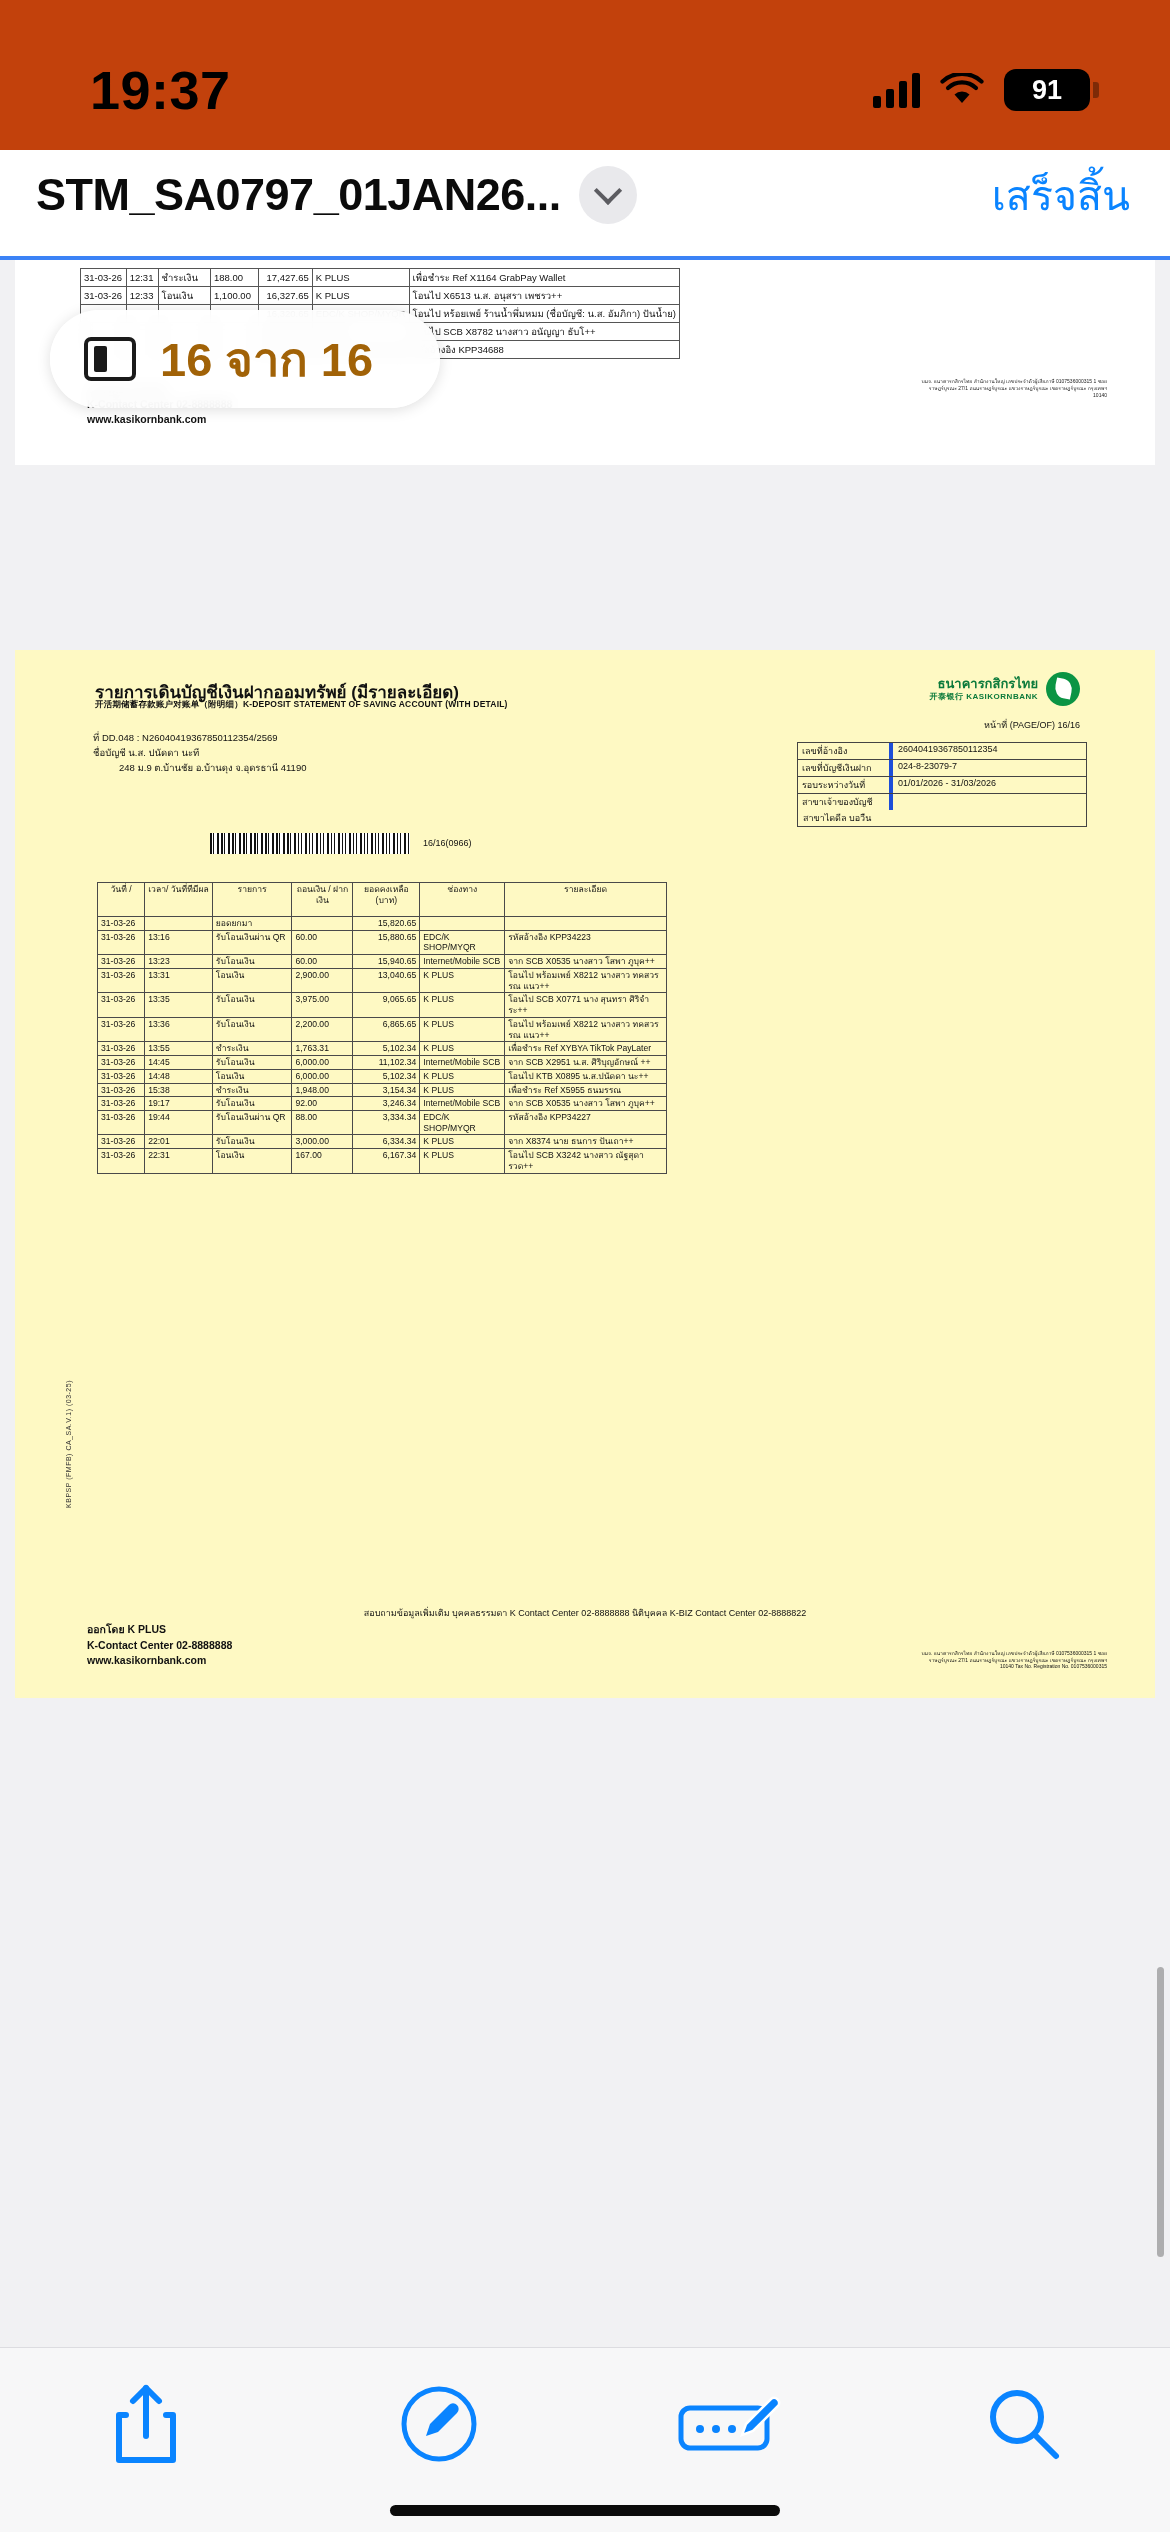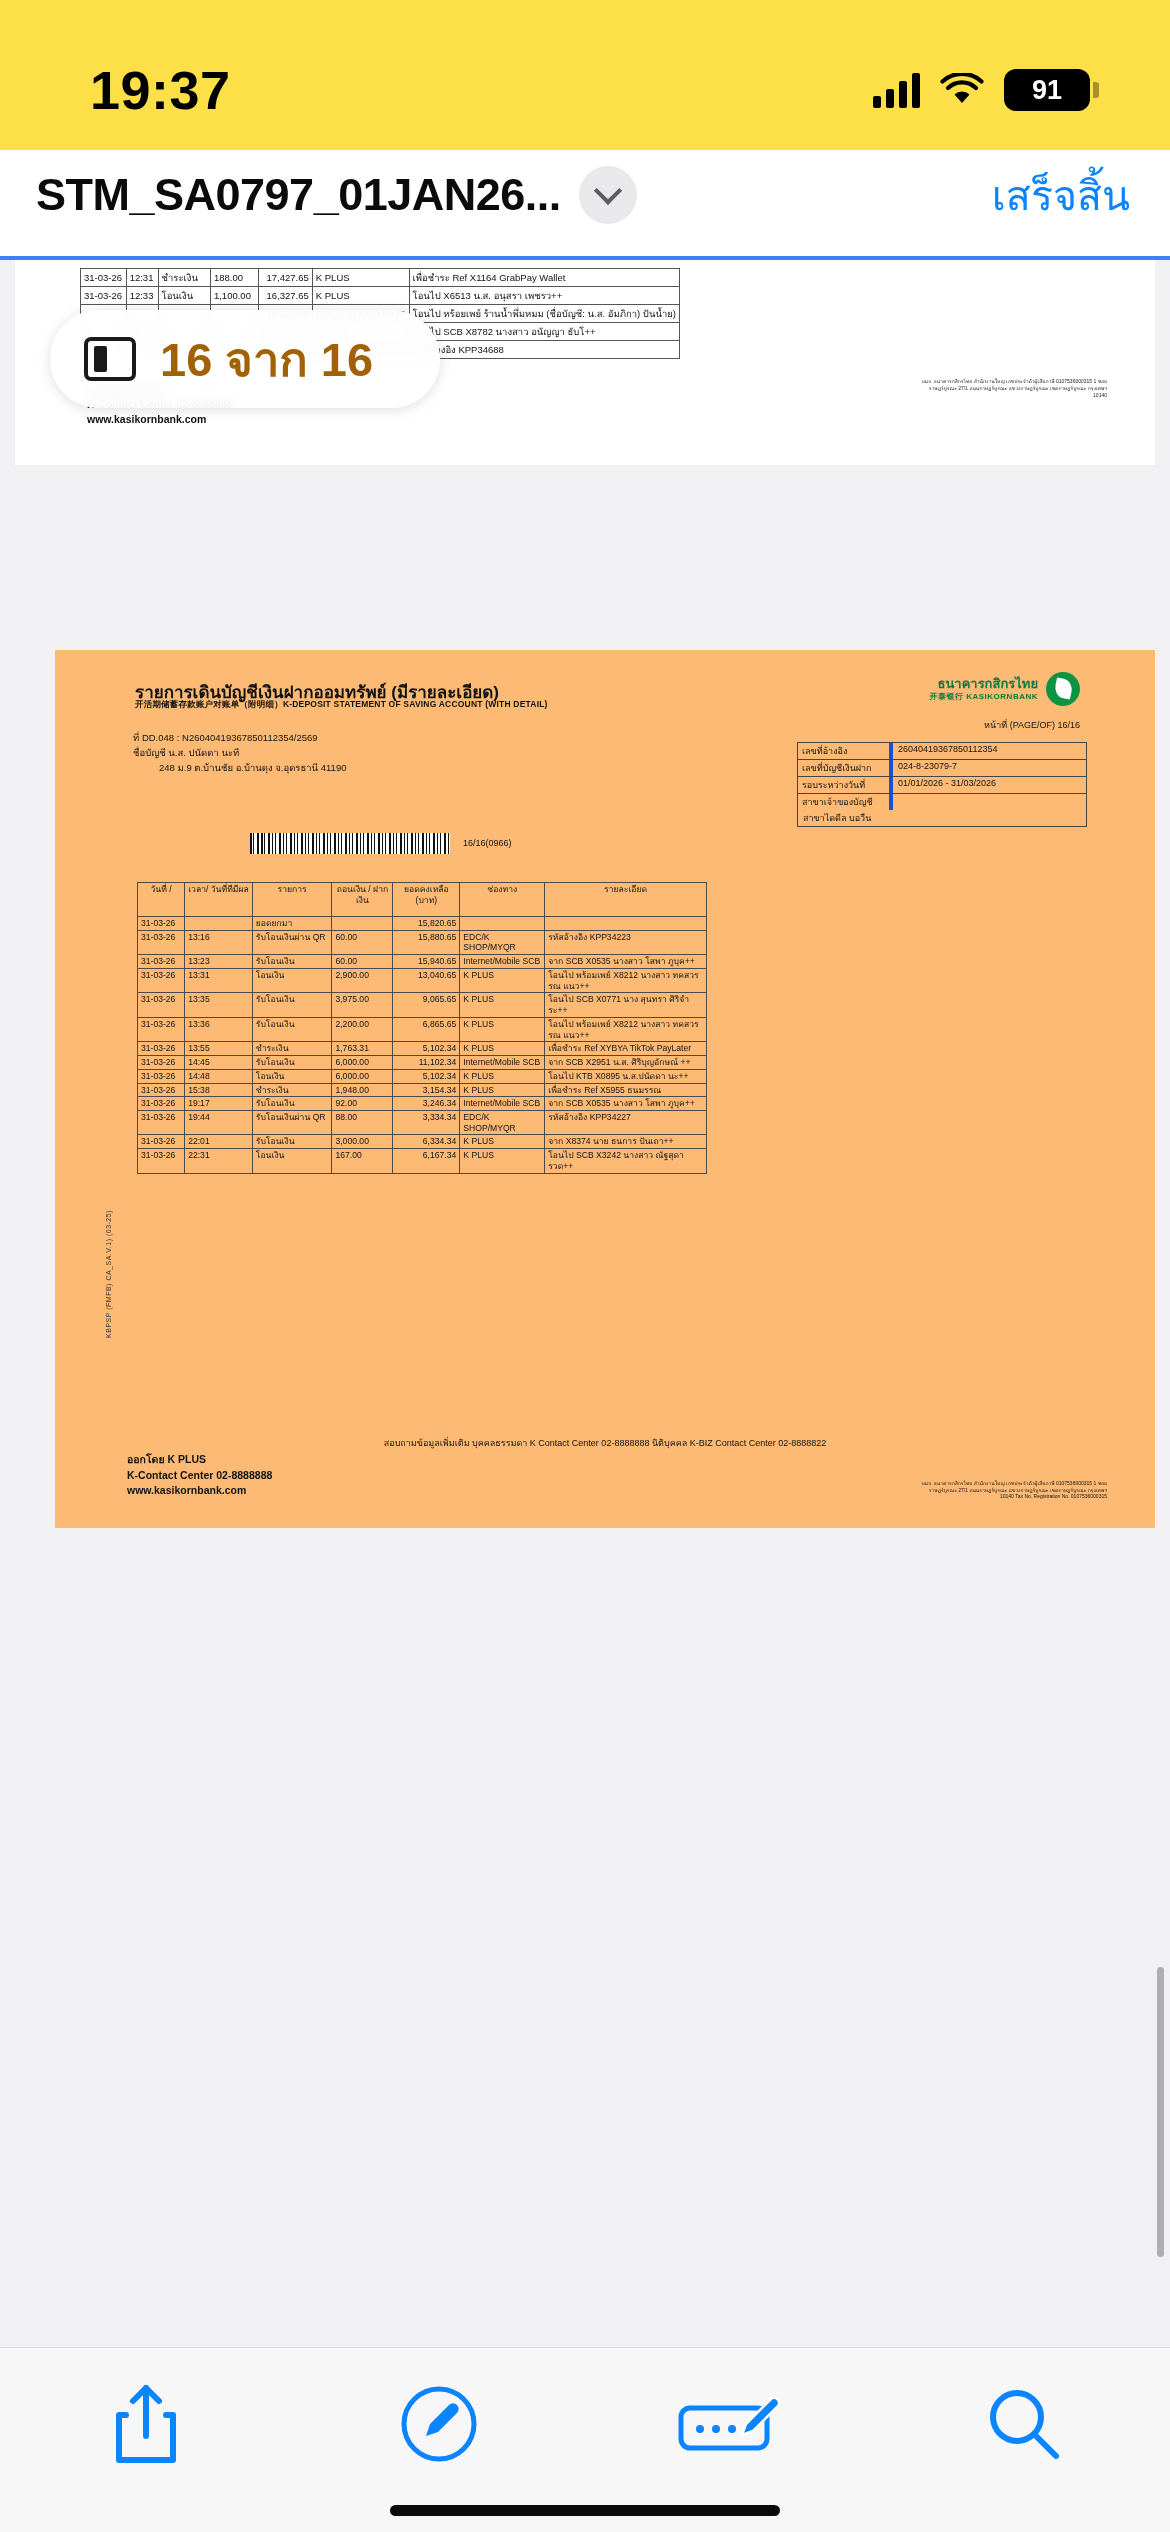--- a/index.html
+++ b/index.html
@@ -12,21 +12,21 @@
   .phone {
     position: relative;
     width: 1170px; height: 2532px;
     background: #f2f2f4;
     display: flex; flex-direction: column;
   }
 
   
   .statusbar {
     height: 150px;
-    background: #fde047;
+    background: #c2410c;
     display: flex; align-items: center;
     justify-content: space-between;
     padding: 30px 80px 0 90px;
     flex: 0 0 auto;
     gap: 8px;
   }
   .status-time {
     font-size: 54px;
     font-weight: 600;
     letter-spacing: 0.5px;
@@ -142,25 +142,24 @@
   .page-gap {
     position: absolute;
     left: 0; right: 0; top: 205px; height: 185px;
     background: #f1f1f3;
   }
 
   
   .page {
     position: absolute;
     left: 15px; right: 15px; top: 390px;
-    height: 878px;
-    background: #fdba74;
+    height: 1048px;
+    background: #fef9c3;
     color: #111;
     font-size: 11px;
-    margin-left: 40px;
   }
   .pg-head {
     position: relative;
     height: 120px;
   }
   .hd-title-th {
     position: absolute; left: 80px; top: 28px;
     font-size: 17px; font-weight: 700;
   }
   .hd-title-cn {

